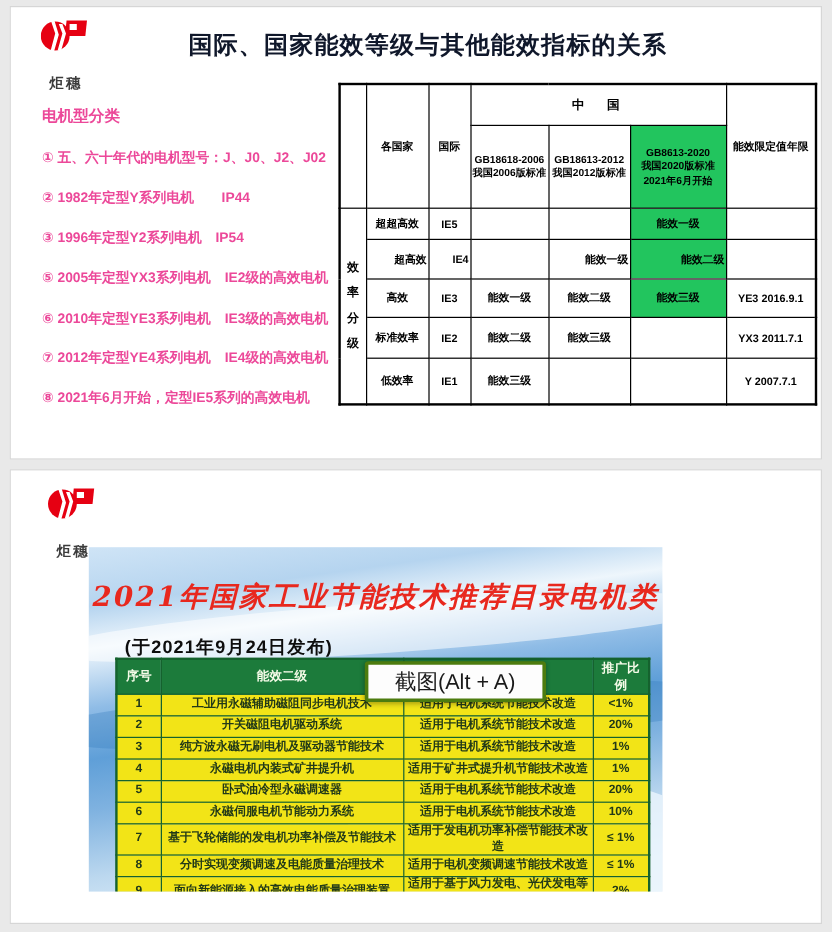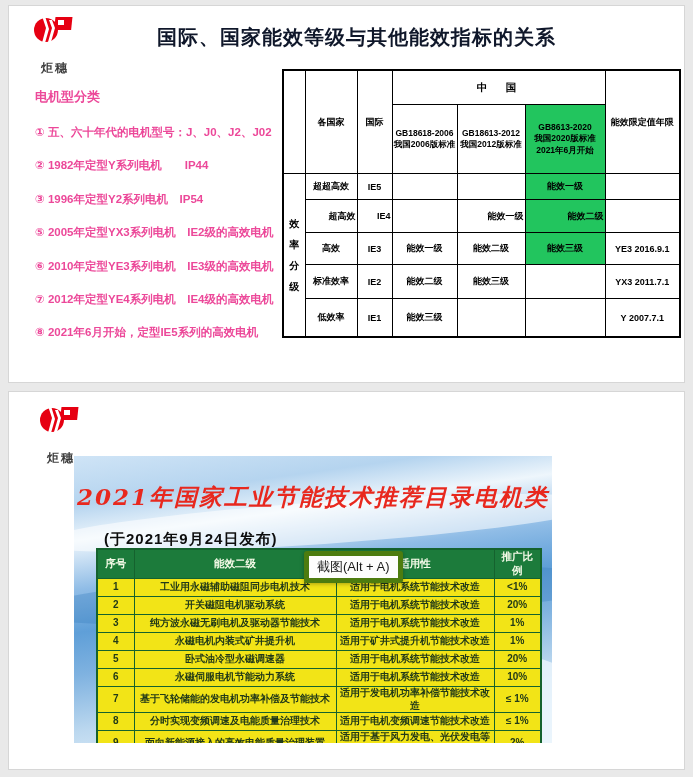--- a/index.html
+++ b/index.html
@@ -65,21 +65,21 @@
   .ttable{position:absolute;left:22px;top:92px;width:444px;border-collapse:collapse;
     table-layout:fixed;border:2px solid #15622e;}
   .ttable th{background:#1c7b3b;color:#f5fbe8;font-size:10.5px;font-weight:bold;
     border:1px solid #15622e;height:21px;padding:0 2px;}
   .ttable td{background:#f2e417;color:#223a18;font-size:10px;font-weight:bold;
     border:1px solid #15622e;height:17px;text-align:center;vertical-align:middle;
     padding:0 2px;line-height:1.25;}
 
   
   .snip-tip{position:absolute;left:295px;top:159px;background:#fdfdfd;
-    border:5px solid #4d7c0f;border-radius:3px;padding:2px 8px;font-size:13px;
+    border:3px solid #4d7c0f;border-radius:3px;padding:2px 22px;font-size:18px;
     color:#1a1a1a;box-shadow:0 1px 4px rgba(0,0,0,0.3);white-space:nowrap;cursor:pointer;}
 </style>
 </head>
 <body>
 
 <div class="slide" id="slide1">
   <div class="logo">
     <span>
       <svg width="42" height="32" viewBox="0 0 42 32">
         <circle cx="12" cy="18" r="12" fill="#e60012"></circle>

